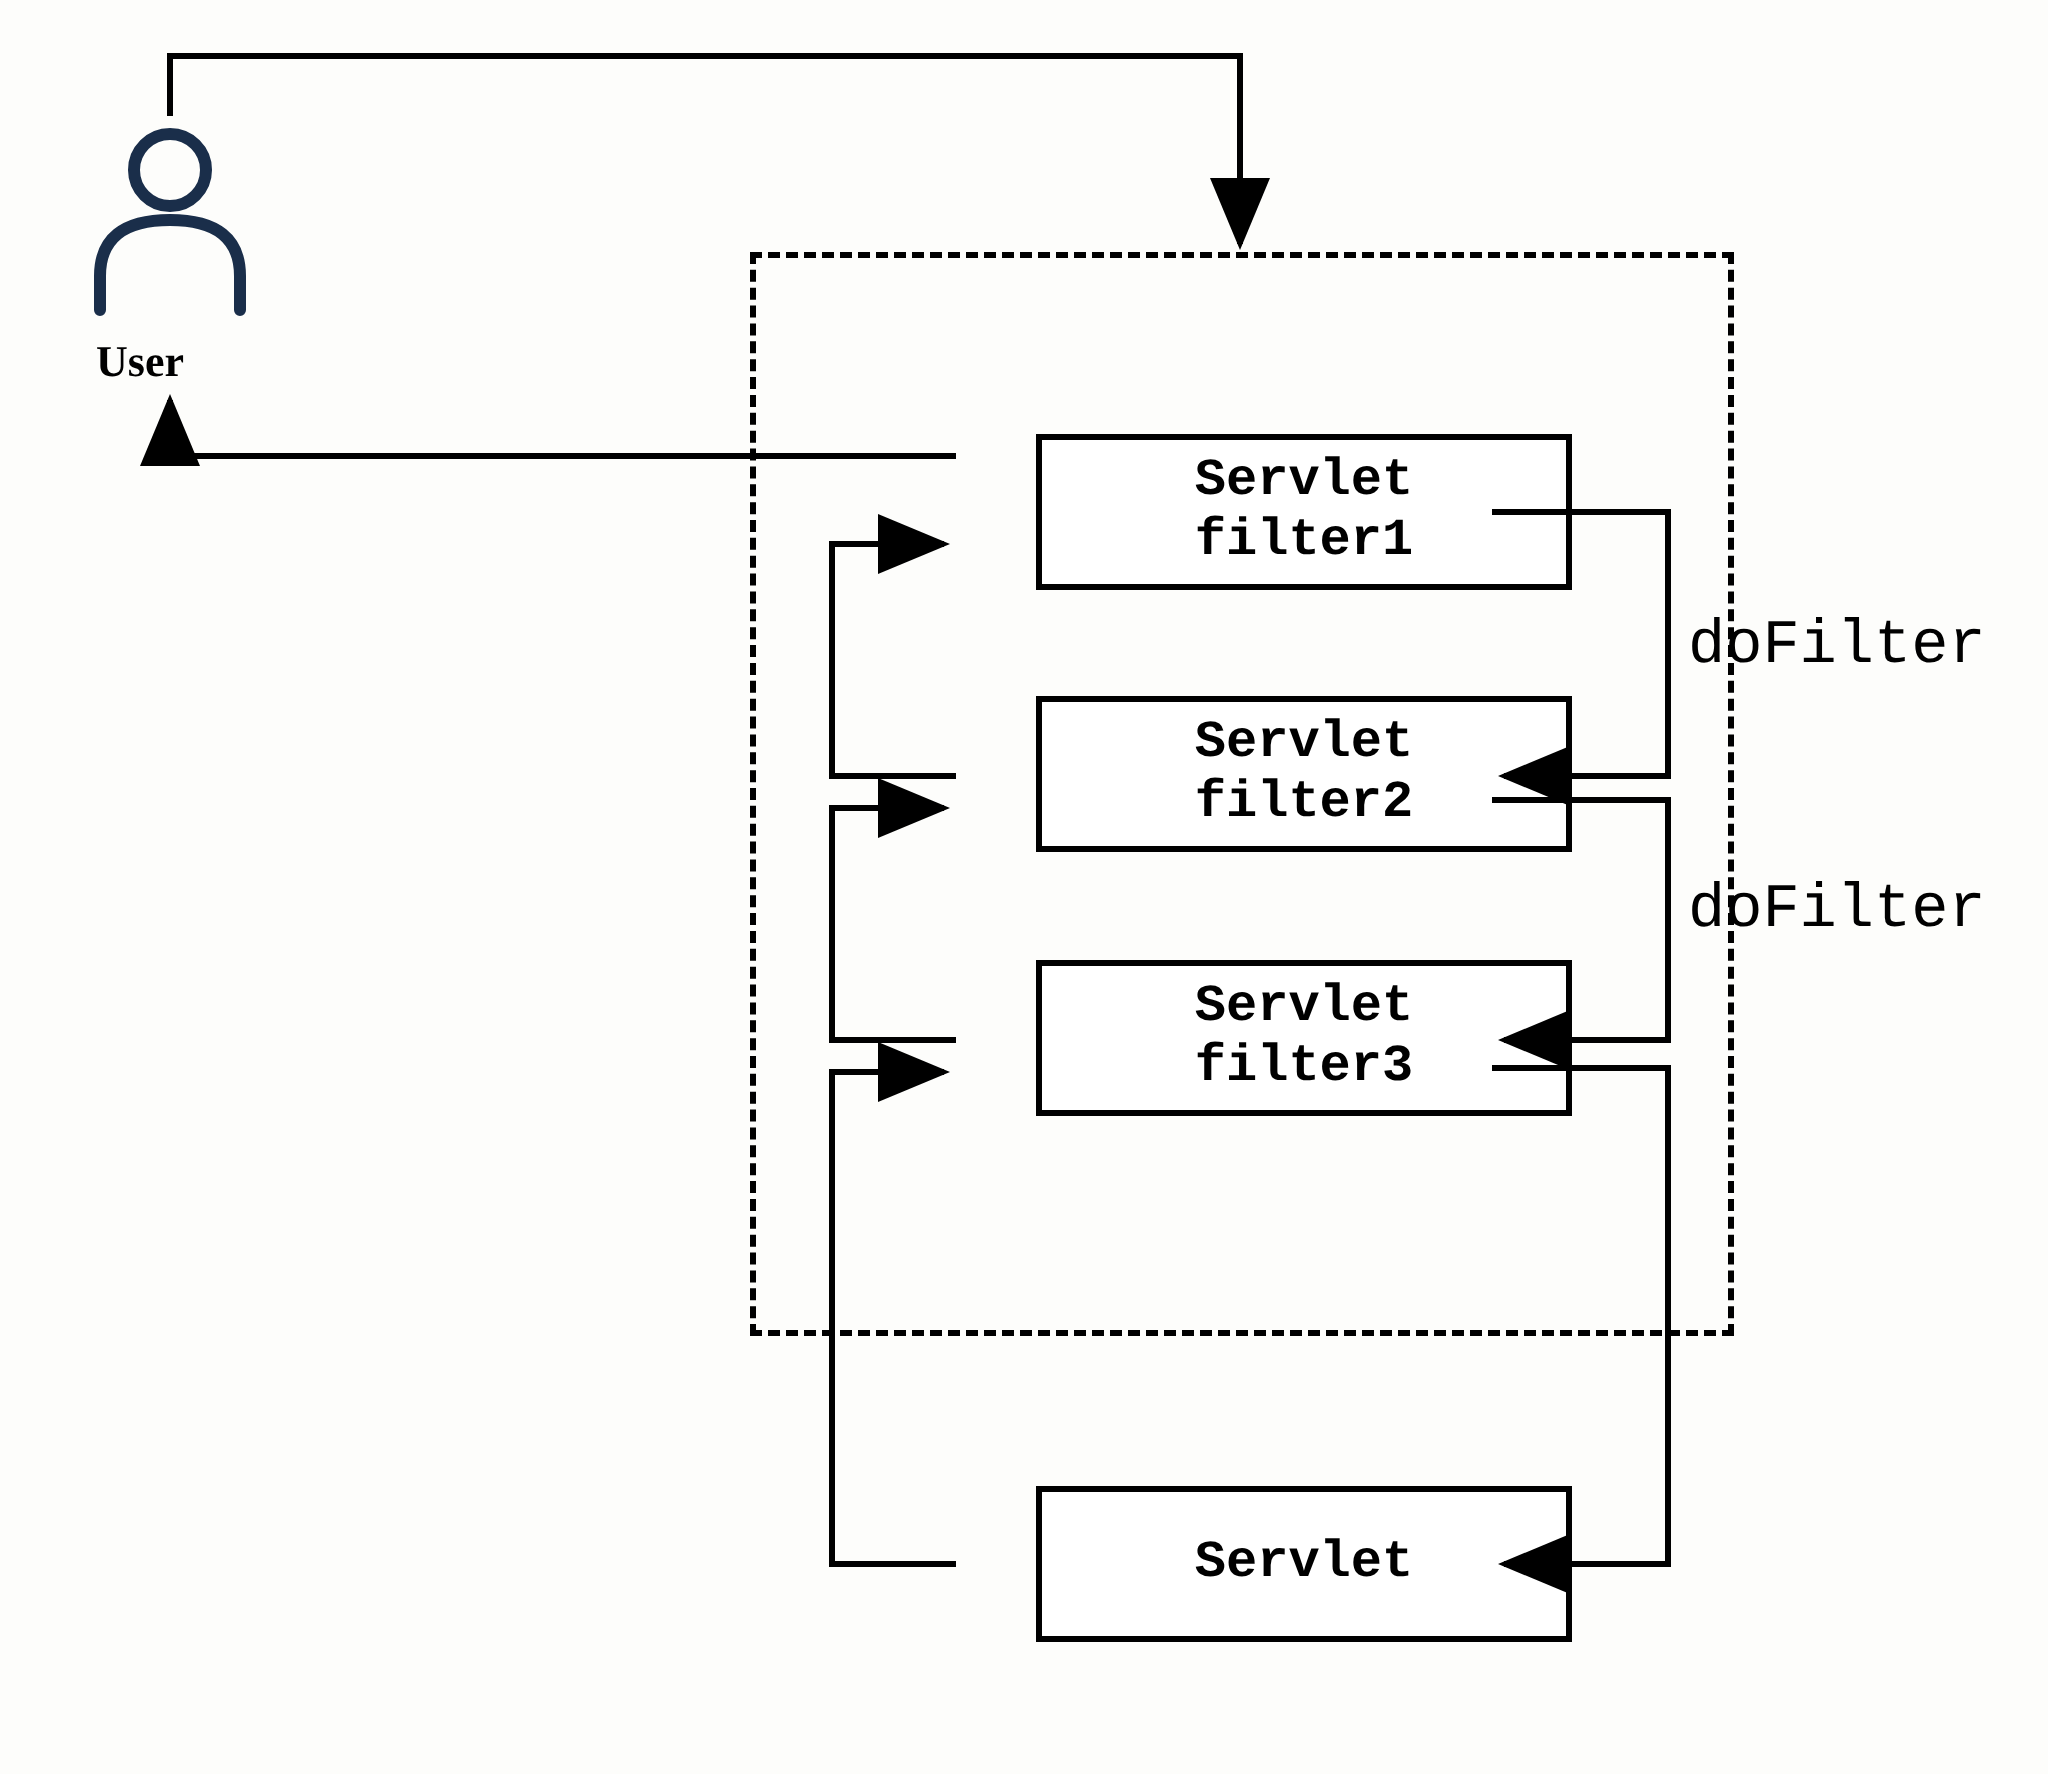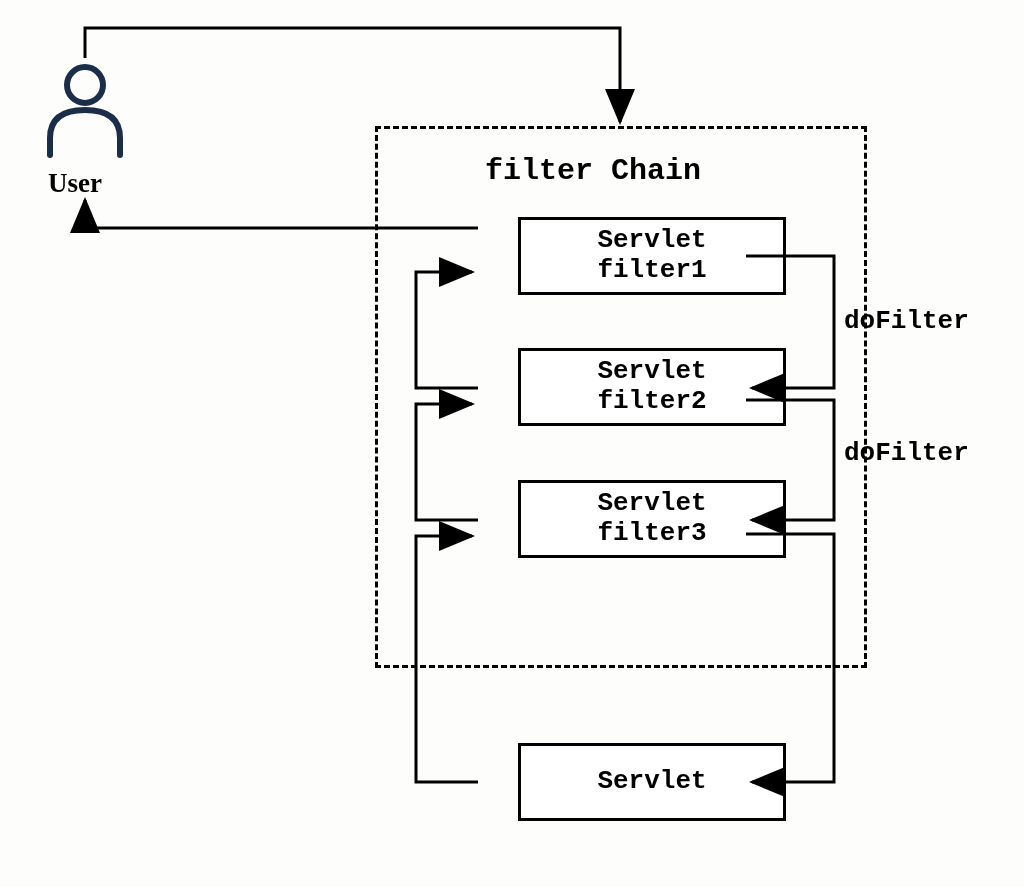--- a/index.html
+++ b/index.html
@@ -24,21 +24,21 @@
       top: 60px;
       width: 90px;
       height: 100px;
     }
     .user-label {
       position: absolute;
       left: 48px;
       top: 168px;
       font-family: Georgia, 'Times New Roman', serif;
       font-weight: bold;
-      font-size: 27px;
+      font-size: 22px;
       color: #000;
       text-align: right;
     }
     .filter-chain-box {
       position: absolute;
       left: 375px;
       top: 126px;
       width: 492px;
       height: 542px;
       border: 3px dashed #000;
@@ -69,22 +69,22 @@
       padding: 4px;
       margin-left: 40px;
     }
     .filter1-box { left: 478px; top: 217px; width: 268px; height: 78px; }
     .filter2-box { left: 478px; top: 348px; width: 268px; height: 78px; }
     .filter3-box { left: 478px; top: 480px; width: 268px; height: 78px; }
     .servlet-box { left: 478px; top: 743px; width: 268px; height: 78px; }
     .do-filter-label {
       position: absolute;
       font-family: 'Courier New', monospace;
-      font-weight: bold;
-      font-size: 26px;
+      font-weight: normal;
+      font-size: 31px;
       color: #000;
     }
     .do-filter-1 { left: 844px; top: 306px; }
     .do-filter-2 { left: 844px; top: 438px; }
     svg.arrows {
       position: absolute;
       top: 0;
       left: 0;
       width: 1024px;
       height: 887px;
@@ -98,21 +98,20 @@
 
   <div class="user-icon">
     <svg viewBox="0 0 90 100" width="90" height="100">
       <circle cx="45" cy="25" r="18" fill="none" stroke="#1a2e4a" stroke-width="6"></circle>
       <path d="M 10 95 L 10 78 Q 10 50 45 50 Q 80 50 80 78 L 80 95" fill="none" stroke="#1a2e4a" stroke-width="6" stroke-linecap="round"></path>
     </svg>
   </div>
   <div class="user-label">User</div>
 
   <div class="filter-chain-box"></div>
-  <div class="filter-chain-title">filter Chain</div>
 
   <div class="box filter1-box">
     <div>
       <span>Servlet</span><br>
       <span>filter1</span>
     </div>
   </div>
   <div class="box filter2-box">
     <div>
       <span>Servlet</span><br>

